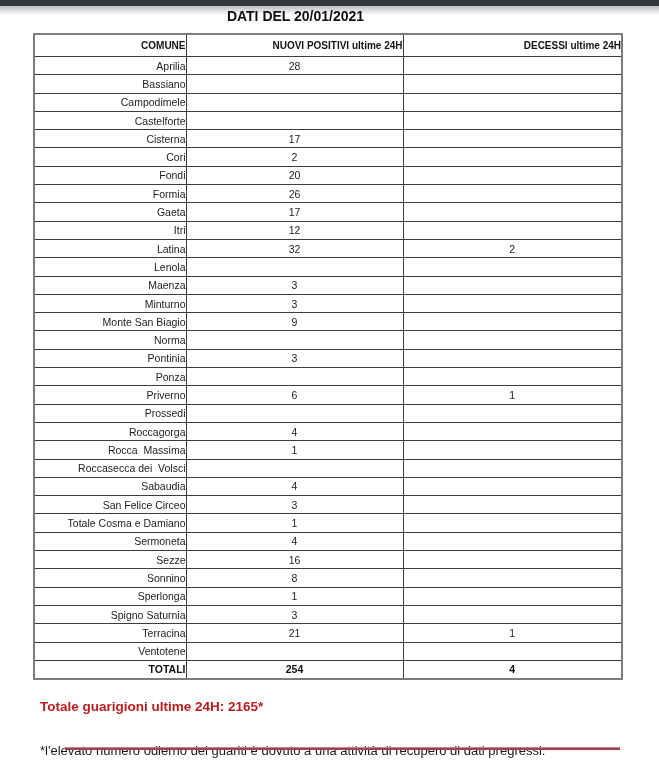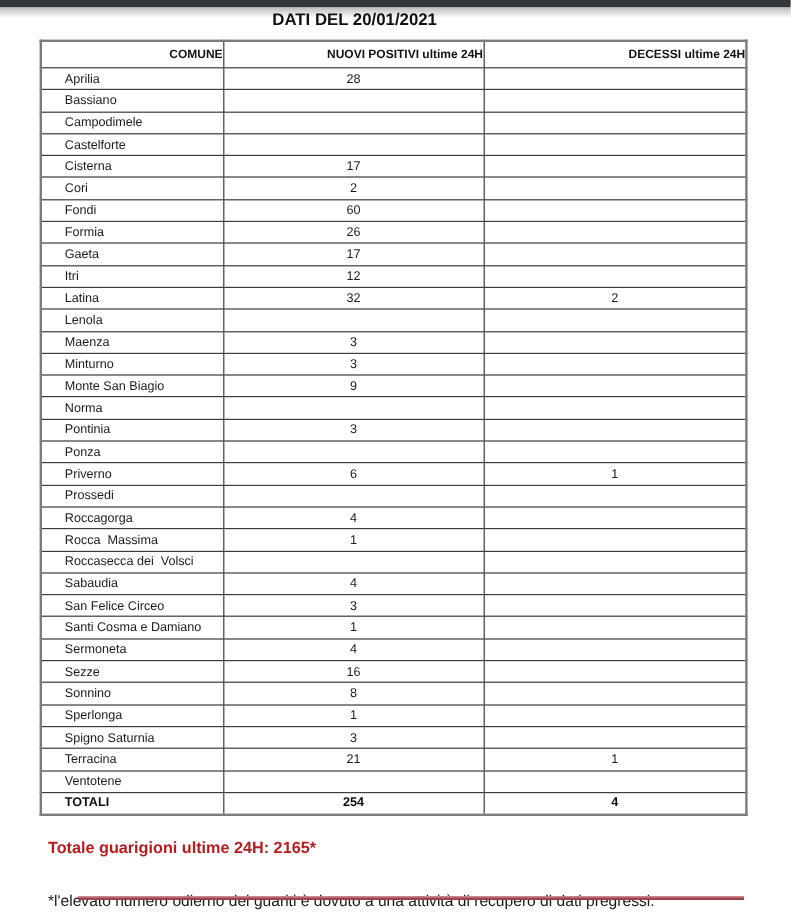--- a/index.html
+++ b/index.html
@@ -46,21 +46,21 @@
   .covid-table thead th {
     height:21px;
     font-size:10px;
     font-weight:bold;
     text-align:right;
     color:#141414;
   }
   .covid-table tbody tr, .covid-table tfoot tr { height:18.3px; }
   .covid-table td { font-size:10.5px; }
   td.comune {
-    text-align:left;
+    text-align:right;
     padding-left:19px;
     white-space:pre;
   }
   td.value { text-align:center; }
   .covid-table tfoot td { font-weight:bold; color:#101010; }
   .note-bold {
     position:absolute; left:40px; top:699px;
     font-size:13.5px;
     font-weight:bold;
     color:#b91c1c;
@@ -125,21 +125,21 @@
     <td class="value">17</td>
     <td class="value"></td>
   </tr>
       <tr>
     <td class="comune">Cori</td>
     <td class="value">2</td>
     <td class="value"></td>
   </tr>
       <tr>
     <td class="comune">Fondi</td>
-    <td class="value">60</td>
+    <td class="value">20</td>
     <td class="value"></td>
   </tr>
       <tr>
     <td class="comune">Formia</td>
     <td class="value">26</td>
     <td class="value"></td>
   </tr>
       <tr>
     <td class="comune">Gaeta</td>
     <td class="value">17</td>
@@ -219,21 +219,21 @@
     <td class="comune">Sabaudia</td>
     <td class="value">4</td>
     <td class="value"></td>
   </tr>
       <tr>
     <td class="comune">San Felice Circeo</td>
     <td class="value">3</td>
     <td class="value"></td>
   </tr>
       <tr>
-    <td class="comune">Santi Cosma e Damiano</td>
+    <td class="comune">Totale Cosma e Damiano</td>
     <td class="value">1</td>
     <td class="value"></td>
   </tr>
       <tr>
     <td class="comune">Sermoneta</td>
     <td class="value">4</td>
     <td class="value"></td>
   </tr>
       <tr>
     <td class="comune">Sezze</td>

